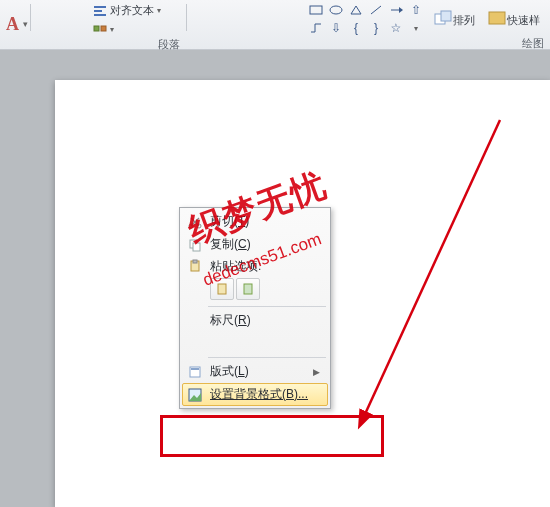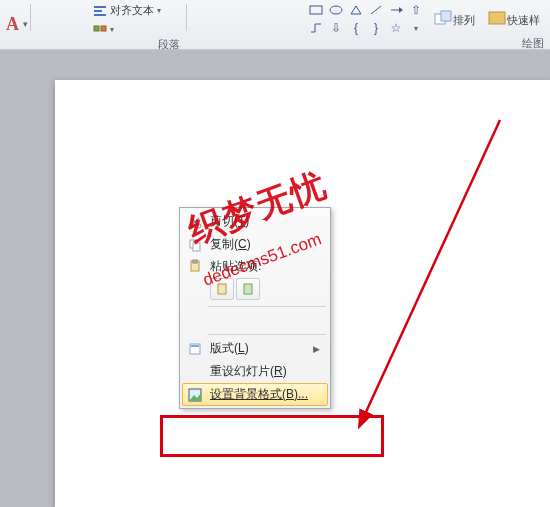--- a/index.html
+++ b/index.html
@@ -178,35 +178,35 @@
       </div>
     <div class="paste-opt">
         <svg width="14" height="14">
           <rect x="3" y="2" width="8" height="10" fill="#cde3c4" stroke="#7aa34a"></rect>
         </svg>
       </div>
   </div>
   <div class="ctxmenu-sep"></div>
   <div class="ctxmenu-item">
     <span class="ctxmenu-icon"></span>
+    <span class="ctxmenu-label">标尺(<span class="u">R</span>)</span>
+  </div>
+  <div class="ctxmenu-item">
+    <span class="ctxmenu-icon"></span>
   </div>
   <div class="ctxmenu-sep"></div>
   <div class="ctxmenu-item">
     <span class="ctxmenu-icon">
         <svg width="14" height="14">
           <rect x="2" y="2" width="10" height="10" fill="#fff" stroke="#8aa5cc"></rect>
           <rect x="3" y="3" width="8" height="2" fill="#8aa5cc"></rect>
         </svg>
       </span>
     <span class="ctxmenu-label">版式(<span class="u">L</span>)</span>
     <span style="margin-left:auto;color:#666;font-size:9px">▶</span>
-  </div>
-  <div class="ctxmenu-item">
-    <span class="ctxmenu-icon"></span>
-    <span class="ctxmenu-label">重设幻灯片(<span class="u">R</span>)</span>
   </div>
   <div class="ctxmenu-item hover">
     <span class="ctxmenu-icon">
         <svg width="14" height="14">
           <rect x="1" y="1" width="12" height="12" fill="#dff0fb" stroke="#3c5a8a"></rect>
           <polygon points="1,13 6,7 9,10 13,5 13,13" fill="#6ab06a"></polygon>
         </svg>
       </span>
     <span class="ctxmenu-label">设置背景格式(<span class="u">B</span>)...</span>
   </div>

